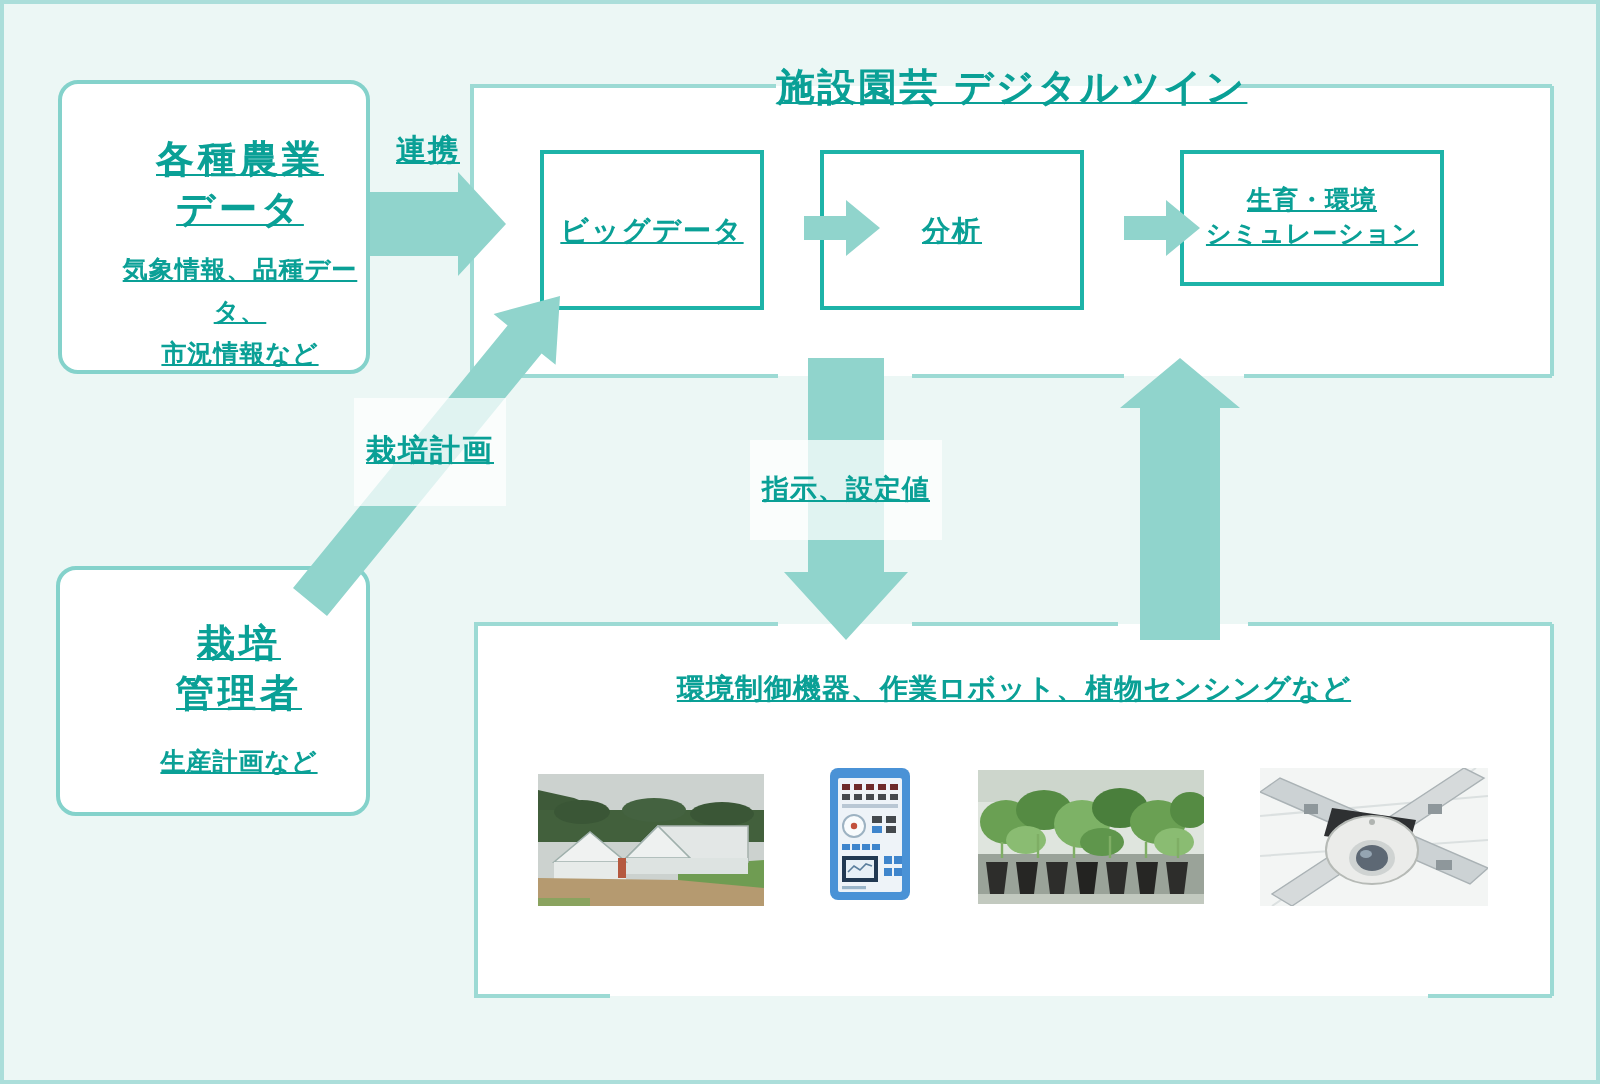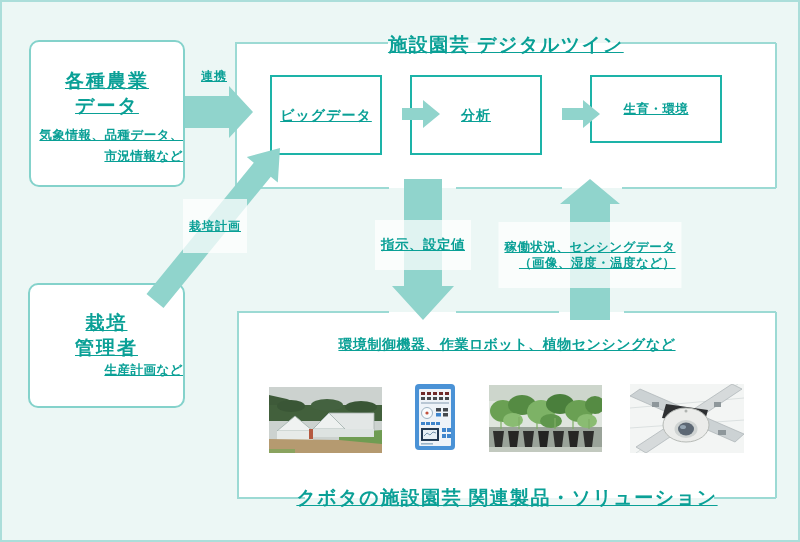--- a/index.html
+++ b/index.html
@@ -4,29 +4,29 @@
 <style>
   html,body{margin:0;padding:0;background:#fff;}
   .stage{
     position:relative;width:800px;height:542px;
     background:#ecf7f5;border:2px solid #abdeda;box-sizing:border-box;
     font-family:"Liberation Sans","DejaVu Sans",sans-serif;
     color:#0aa096;font-weight:bold;overflow:hidden;
   }
   .abs{position:absolute;box-sizing:border-box;text-decoration:underline;}
   .layer{position:absolute;left:0;top:0;width:800px;height:542px;}
-  .rbox{background:#fff;border:2px solid #84d2cb;border-radius:10px;text-align:center;}
+  .rbox{background:#fff;border:2px solid #84d2cb;border-radius:10px;text-align:center;padding-left:26px;}
   .ibox{background:#fff;border:2px solid #1db3a8;display:flex;flex-direction:column;
         align-items:center;justify-content:center;text-align:center;}
   .rbox .t{font-size:19px;line-height:25px;letter-spacing:2px;}
-  .rbox .s{font-size:12.5px;line-height:21px;letter-spacing:0.5px;text-align:right;}
+  .rbox .s{font-size:12.5px;line-height:21px;letter-spacing:0.5px;}
   .ctitle{font-size:19px;line-height:22px;letter-spacing:1.5px;text-align:center;}
   .ilabel{font-size:14px;line-height:18px;letter-spacing:1px;}
   .ilabel2{font-size:12.5px;line-height:17px;letter-spacing:0.5px;}
-  .alabel{font-size:12px;line-height:18px;letter-spacing:1px;white-space:nowrap;}
+  .alabel{font-size:15px;line-height:18px;letter-spacing:1px;white-space:nowrap;}
   .mlabel{font-size:13px;line-height:16px;letter-spacing:0.5px;white-space:nowrap;
           text-align:right;background:rgba(255,255,255,0.72);padding:17px 6px;
           transform:translate(-50%,-50%);}
   .caption{font-size:14px;line-height:18px;letter-spacing:0.5px;text-align:center;}
   .photo{overflow:hidden;}
   .photo svg{display:block;}
 </style>
 </head>
 <body>
 
@@ -52,33 +52,34 @@
       <span>気象情報、品種データ、</span><br>
       <span>市況情報など</span>
     </div>
   </div>
 
   <div class="abs rbox" style="left:26px;top:281px;width:157px;height:125px;z-index:1">
     <div class="t" style="margin-top:25px">
       <span>栽培</span><br>
       <span>管理者</span>
     </div>
-    <div class="s" style="">生産計画など</div>
+    <div class="s" style="margin-top:11px">生産計画など</div>
   </div>
 
   <div class="abs ctitle" style="left:233px;top:32px;width:542px;z-index:1">施設園芸 デジタルツイン</div>
 
   <div class="abs ibox" style="left:268px;top:73px;width:112px;height:80px;z-index:1">
     <span class="ilabel">ビッグデータ</span>
   </div>
   <div class="abs ibox" style="left:408px;top:73px;width:132px;height:80px;z-index:1">
     <span class="ilabel">分析</span>
   </div>
   <div class="abs ibox" style="left:588px;top:73px;width:132px;height:68px;z-index:1">
     <span class="ilabel2">生育・環境</span>
+    <span class="ilabel2">シミュレーション</span>
   </div>
 
   <div class="abs caption" style="left:235px;top:333px;width:540px;z-index:1">環境制御機器、作業ロボット、植物センシングなど</div>
 
   <div class="abs photo" style="left:267px;top:385px;width:113px;height:66px;z-index:1">
     <svg width="113" height="66" viewBox="0 0 113 66">
       <rect width="113" height="66" fill="#ccd2cf"></rect>
       <polygon points="0,28 0,8 18,12 38,20 55,27" fill="#3e5a39"></polygon>
       <rect y="18" width="113" height="16" fill="#42603c"></rect>
       <ellipse cx="22" cy="19" rx="14" ry="6" fill="#3a5636"></ellipse>
@@ -169,34 +170,29 @@
       <rect x="88" y="46" width="8" height="5" fill="#8e979b"></rect>
       <polygon points="36,20 78,26 74,40 32,34" fill="#2e3032"></polygon>
       <ellipse cx="56" cy="41" rx="23" ry="17" fill="#ebecea" stroke="#b6bab6" stroke-width="1"></ellipse>
       <ellipse cx="56" cy="45" rx="11.5" ry="9" fill="#cfd3d2"></ellipse>
       <ellipse cx="56" cy="45" rx="8" ry="6.5" fill="#5d6874"></ellipse>
       <ellipse cx="53" cy="43" rx="3" ry="2" fill="#9fb0bd" opacity="0.85"></ellipse>
       <circle cx="56" cy="27" r="1.5" fill="#b0b4b1"></circle>
     </svg>
   </div>
 
-  <div class="abs ctitle" style="left:235px;top:485px;width:540px;z-index:1">クボタの施設園芸 関連製品・ソリューション</div>
 
   <svg class="layer" style="z-index:3" width="800" height="542" viewBox="0 0 800 542">
     <g fill="#90d4cc">
       <polygon points="183,94 227,94 227,84 251,110 227,136 227,126 183,126"></polygon>
       <polygon points="400,106 421,106 421,98 438,112 421,126 421,118 400,118"></polygon>
       <polygon points="560,106 581,106 581,98 598,112 581,126 581,118 560,118"></polygon>
       <polygon points="402,177 440,177 440,284 452,284 421,318 390,284 402,284"></polygon>
       <polygon points="588,177 618,202 608,202 608,318 568,318 568,202 558,202"></polygon>
       <polygon points="144.5,292 251.8,160.7 244.8,155 278,146 275.8,180.4 268.8,174.7 161.5,306"></polygon>
     </g>
   </svg>
 
   <div class="abs alabel" style="left:212px;top:74px;transform:translate(-50%,-50%);z-index:4">連携</div>
   <div class="abs alabel" style="left:213px;top:224px;transform:translate(-50%,-50%);background:rgba(255,255,255,0.72);padding:18px 6px;z-index:4">栽培計画</div>
   <div class="abs mlabel" style="left:421px;top:243px;font-size:13.5px;z-index:4">指示、設定値</div>
-  <div class="abs mlabel" style="left:588px;top:253px;font-size:12.5px;z-index:4">
-    <span>稼働状況、センシングデータ</span><br>
-    <span>（画像、湿度・温度など）</span>
-  </div>
 
 </div>
 
 </body></html>

